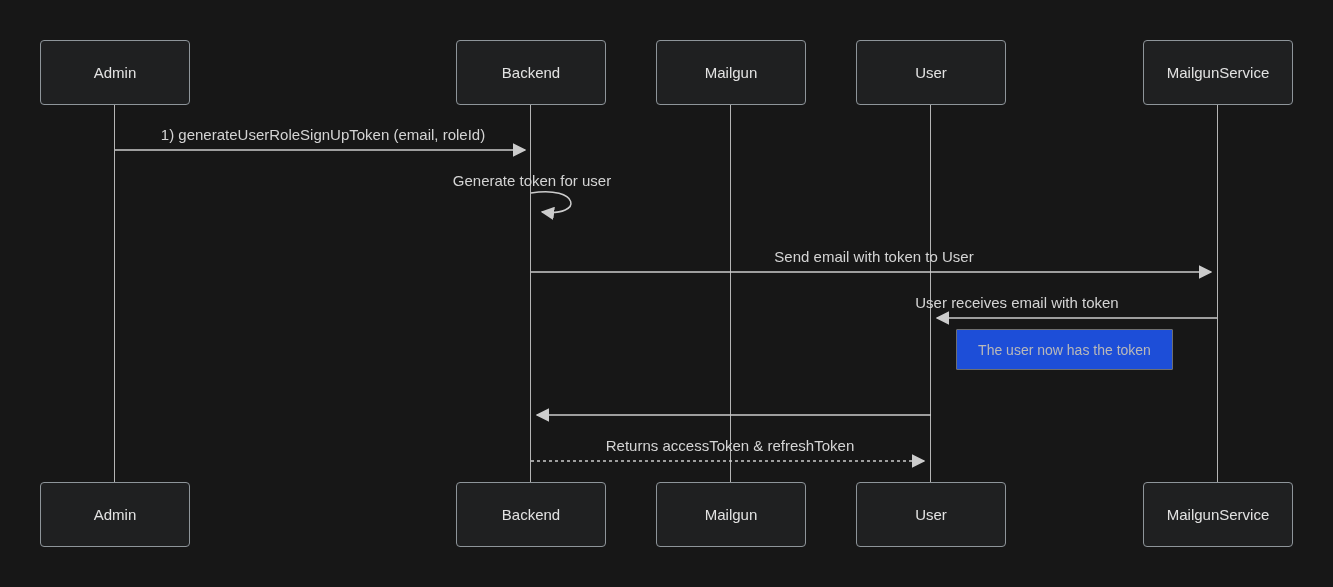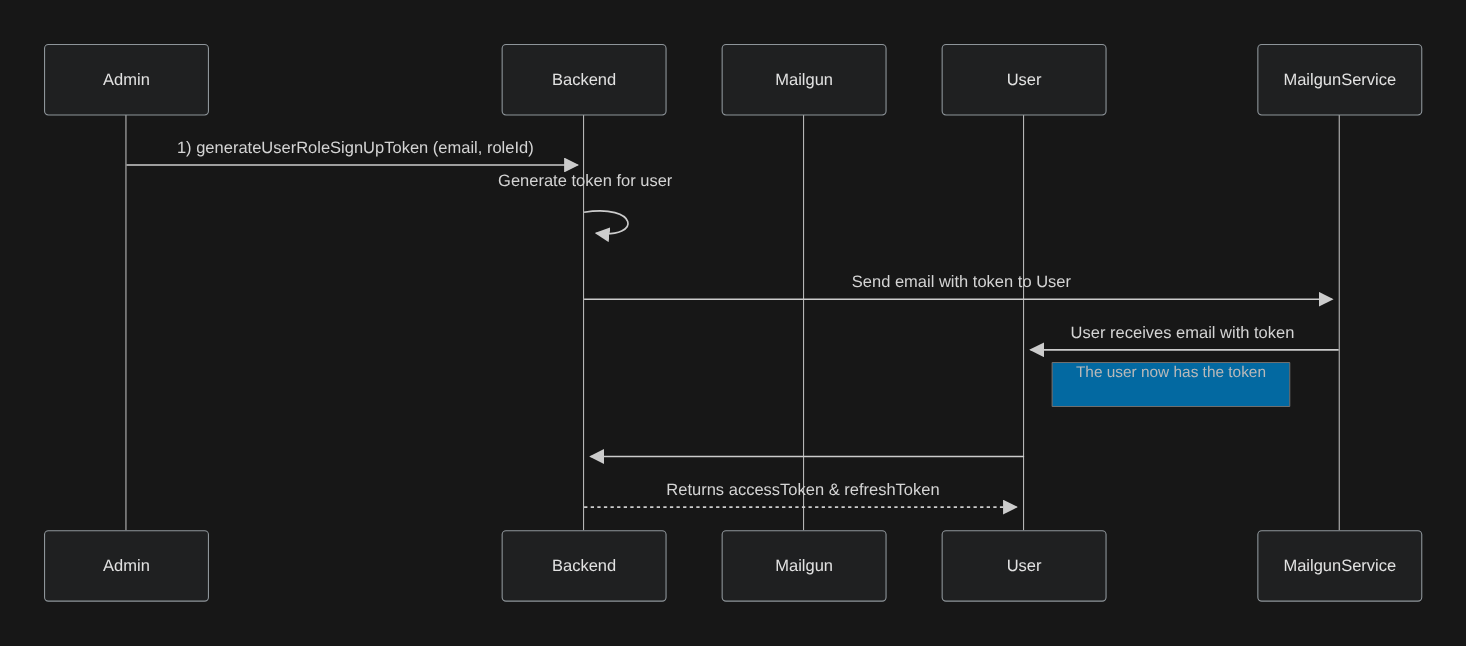--- a/index.html
+++ b/index.html
@@ -53,25 +53,25 @@
     white-space: nowrap;
     z-index: 4;
   }
   .note {
     position: absolute;
     left: 956px;
     top: 329px;
     width: 217px;
     height: 41px;
     box-sizing: border-box;
-    background: #0369a1;
+    background: #1d4ed8;
     border: 1px solid #6f6f6f;
     border-radius: 1px;
     display: flex;
-    align-items: flex-start;
+    align-items: center;
     justify-content: center;
     color: #b9b9b9;
     font-size: 14px;
     z-index: 4;
   }
 </style>
 </head>
 <body>
 
 <div class="diagram">
@@ -122,22 +122,22 @@
     <span>Mailgun</span>
   </div>
   <div class="actor" style="left:856px; top:482px">
     <span>User</span>
   </div>
   <div class="actor" style="left:1143px; top:482px">
     <span>MailgunService</span>
   </div>
 
   <div class="msg-label" style="left:323px;  top:126px">1) generateUserRoleSignUpToken (email, roleId)</div>
-  <div class="msg-label" style="left:532px;  top:156px">Generate token for user</div>
+  <div class="msg-label" style="left:532px;  top:172px">Generate token for user</div>
   <div class="msg-label" style="left:874px;  top:248px">Send email with token to User</div>
-  <div class="msg-label" style="left:1075px; top:294px">User receives email with token</div>
+  <div class="msg-label" style="left:1017px; top:294px">User receives email with token</div>
   <div class="msg-label" style="left:730px;  top:437px">Returns accessToken &amp; refreshToken</div>
 
   <div class="note">
     <span>The user now has the token</span>
   </div>
 
 </div>
 
 </body></html>

